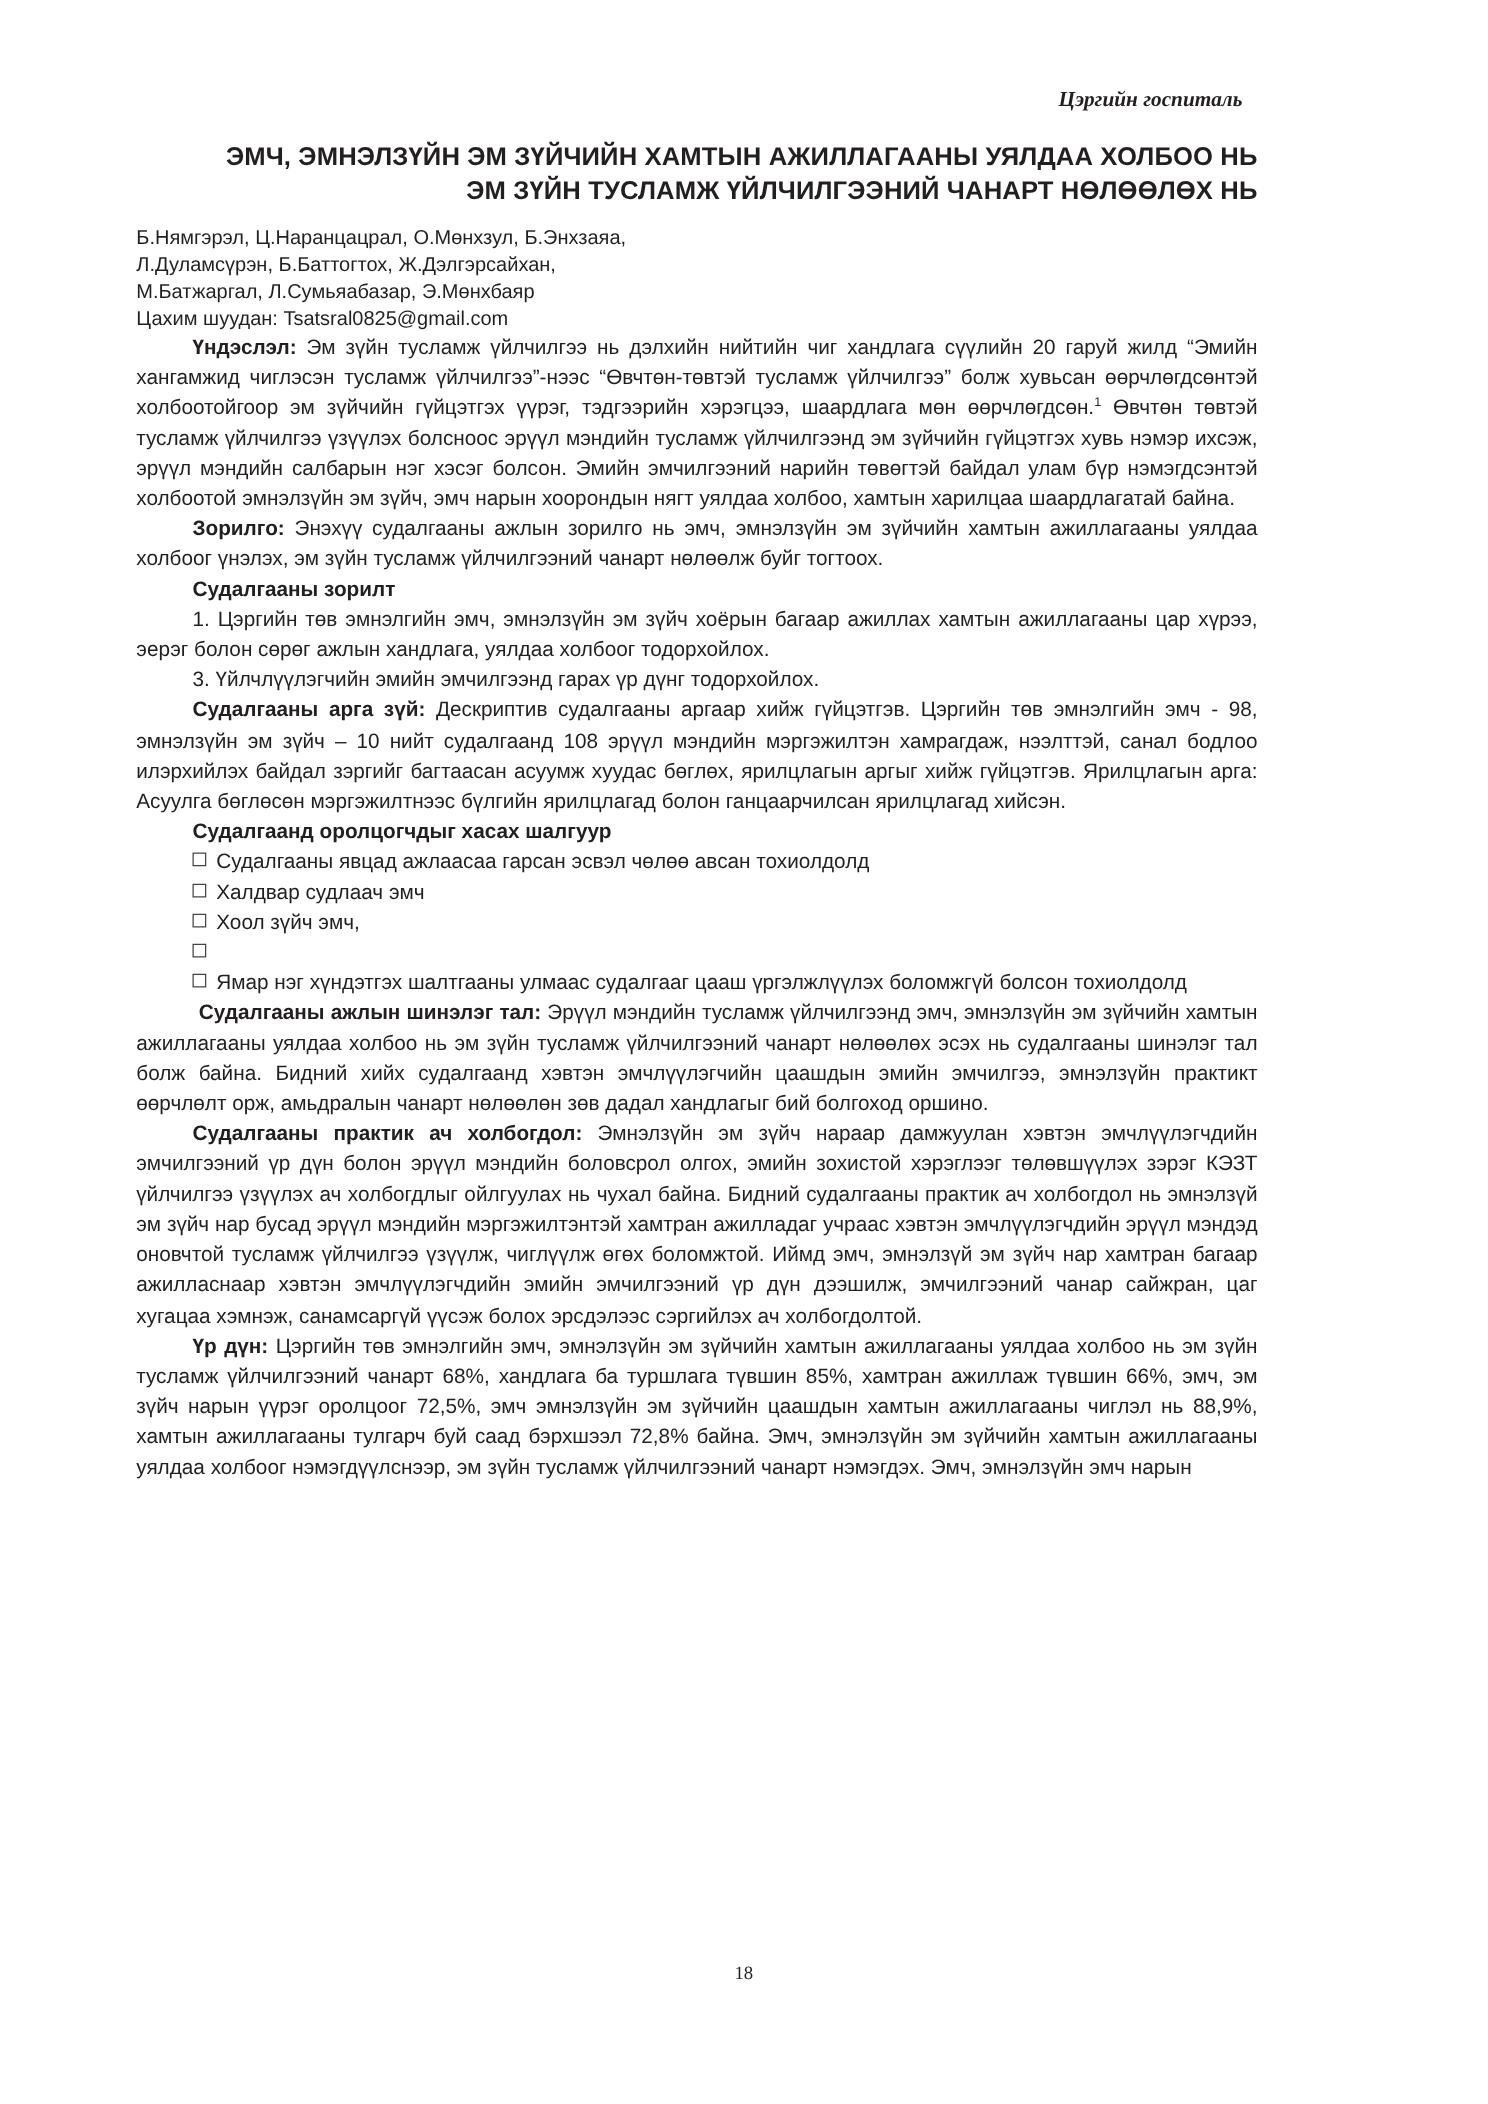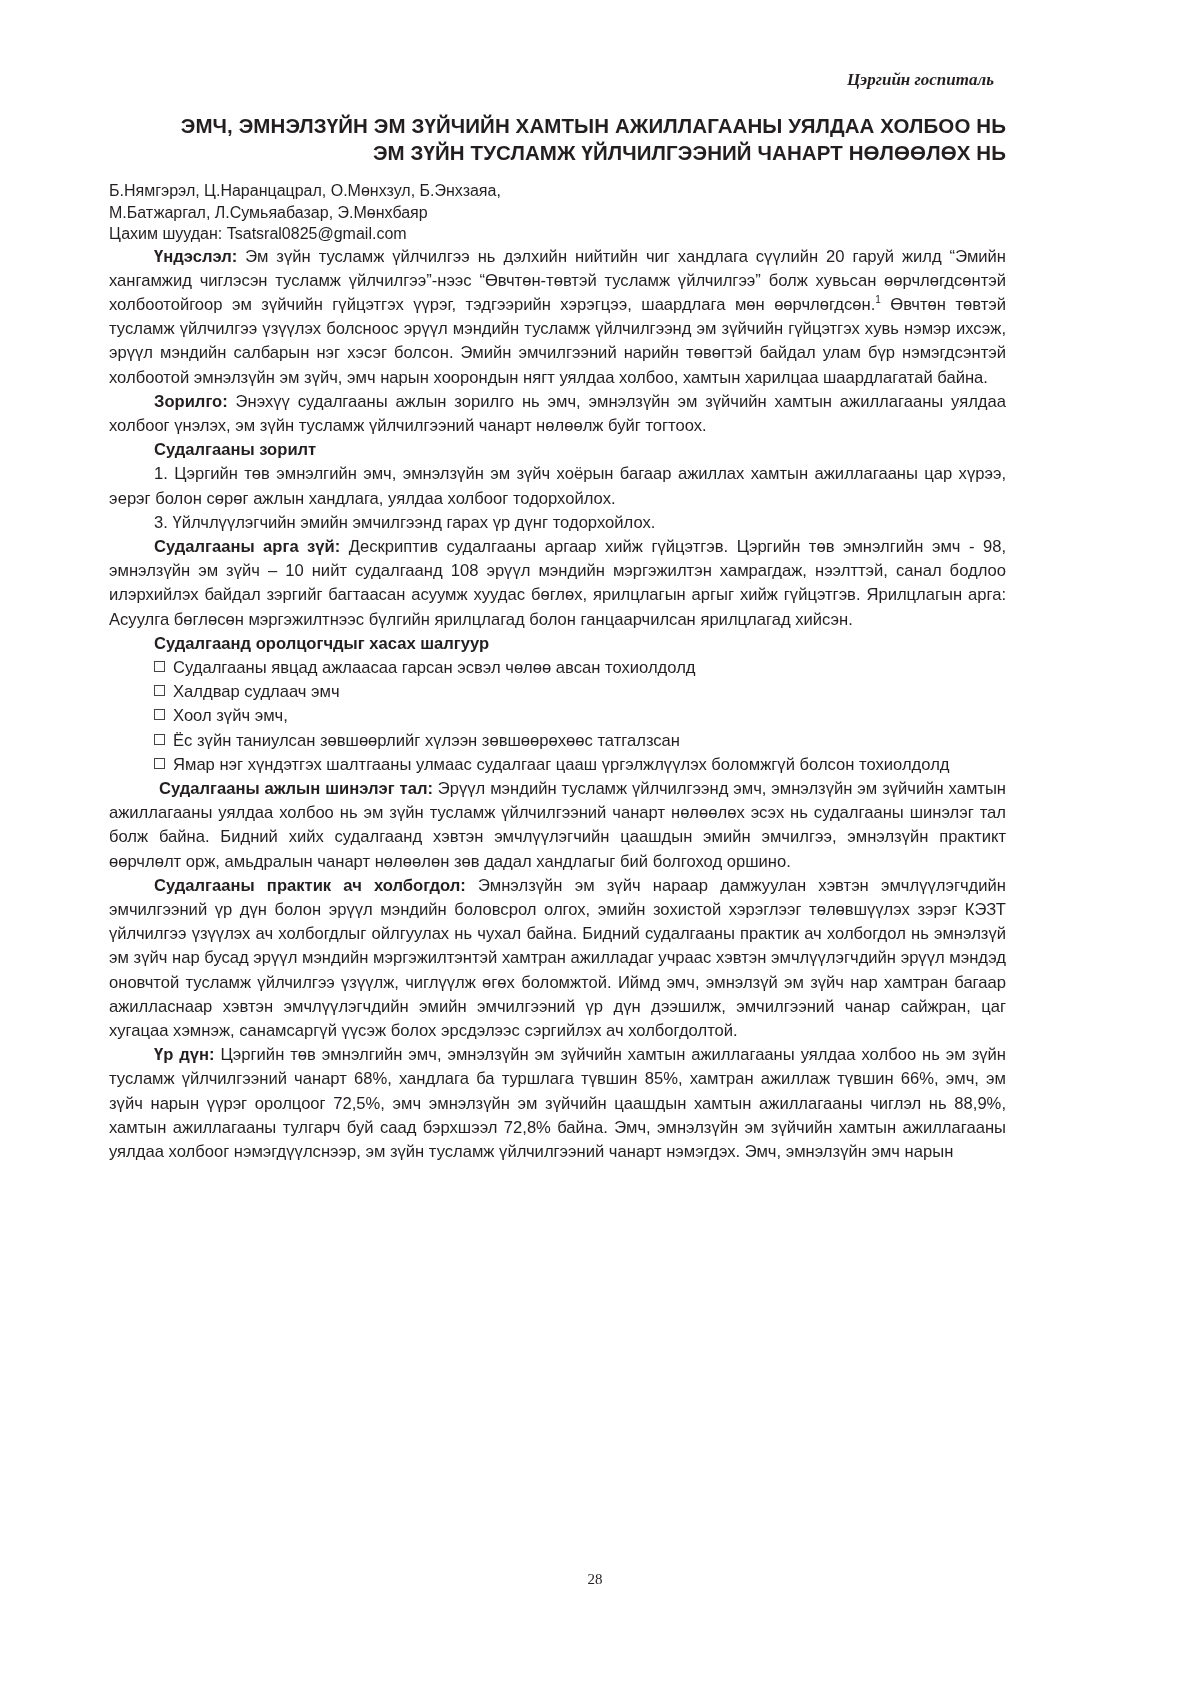--- a/index.html
+++ b/index.html
@@ -35,45 +35,46 @@
     <div class="rule"></div>
   </div>
 
   <div class="title">
     <div>ЭМЧ, ЭМНЭЛЗҮЙН ЭМ ЗҮЙЧИЙН ХАМТЫН АЖИЛЛАГААНЫ УЯЛДАА ХОЛБОО НЬ</div>
     <div>ЭМ ЗҮЙН ТУСЛАМЖ ҮЙЛЧИЛГЭЭНИЙ ЧАНАРТ НӨЛӨӨЛӨХ НЬ</div>
   </div>
 
   <div class="authors">
     <div>Б.Нямгэрэл, Ц.Наранцацрал, О.Мөнхзул, Б.Энхзаяа,</div>
+    <div>Л.Дуламсүрэн, Б.Баттогтох, Ж.Дэлгэрсайхан,</div>
     <div>М.Батжаргал, Л.Сумьяабазар, Э.Мөнхбаяр</div>
     <div>Цахим шуудан: Tsatsral0825@gmail.com</div>
   </div>
 
   <div class="body">
 
     <p class="indent"><span class="b">Үндэслэл:</span><span> Эм зүйн тусламж үйлчилгээ нь дэлхийн нийтийн чиг хандлага сүүлийн 20 гаруй жилд “Эмийн хангамжид чиглэсэн тусламж үйлчилгээ”-нээс “Өвчтөн-төвтэй тусламж үйлчилгээ” болж хувьсан өөрчлөгдсөнтэй холбоотойгоор эм зүйчийн гүйцэтгэх үүрэг, тэдгээрийн хэрэгцээ, шаардлага мөн өөрчлөгдсөн.</span><sup>1</sup><span> Өвчтөн төвтэй тусламж үйлчилгээ үзүүлэх болсноос эрүүл мэндийн тусламж үйлчилгээнд эм зүйчийн гүйцэтгэх хувь нэмэр ихсэж, эрүүл мэндийн салбарын нэг хэсэг болсон. Эмийн эмчилгээний нарийн төвөгтэй байдал улам бүр нэмэгдсэнтэй холбоотой эмнэлзүйн эм зүйч, эмч нарын хоорондын нягт уялдаа холбоо, хамтын харилцаа шаардлагатай байна.</span></p>
 
     <p class="indent"><span class="b">Зорилго:</span><span> Энэхүү судалгааны ажлын зорилго нь эмч, эмнэлзүйн эм зүйчийн хамтын ажиллагааны уялдаа холбоог үнэлэх, эм зүйн тусламж үйлчилгээний чанарт нөлөөлж буйг тогтоох.</span></p>
 
     <p class="sub b">Судалгааны зорилт</p>
     <p class="indent">1. Цэргийн төв эмнэлгийн эмч, эмнэлзүйн эм зүйч хоёрын багаар ажиллах хамтын ажиллагааны цар хүрээ, эерэг болон сөрөг ажлын хандлага, уялдаа холбоог тодорхойлох.</p>
     <p class="indent">3. Үйлчлүүлэгчийн эмийн эмчилгээнд гарах үр дүнг тодорхойлох.</p>
 
     <p class="indent"><span class="b">Судалгааны арга зүй:</span><span> Дескриптив судалгааны аргаар хийж гүйцэтгэв. Цэргийн төв эмнэлгийн эмч - 98, эмнэлзүйн эм зүйч – 10 нийт судалгаанд 108 эрүүл мэндийн мэргэжилтэн хамрагдаж, нээлттэй, санал бодлоо илэрхийлэх байдал зэргийг багтаасан асуумж хуудас бөглөх, ярилцлагын аргыг хийж гүйцэтгэв. Ярилцлагын арга: Асуулга бөглөсөн мэргэжилтнээс бүлгийн ярилцлагад болон ганцаарчилсан ярилцлагад хийсэн.</span></p>
 
     <p class="sub b">Судалгаанд оролцогчдыг хасах шалгуур</p>
     <p class="bullet-item"><span class="box"></span><span>Судалгааны явцад ажлаасаа гарсан эсвэл чөлөө авсан тохиолдолд</span></p>
     <p class="bullet-item"><span class="box"></span><span>Халдвар судлаач эмч</span></p>
     <p class="bullet-item"><span class="box"></span><span>Хоол зүйч эмч,</span></p>
-    <p class="bullet-item"><span class="box"></span><span>Ёс зүйн таниулсан зөвшөөрлийг хүлээн зөвшөөрөхөөс татгалзсан</span></p>
+    <p class="bullet-item"><span class="box"></span></p>
     <p class="indent"><span class="box" style="display:inline-block;width:9px;height:9px;border:1px solid #444;margin-right:8px;vertical-align:1px;text-indent:0;"></span><span>Ямар нэг хүндэтгэх шалтгааны улмаас судалгааг цааш үргэлжлүүлэх боломжгүй болсон тохиолдолд</span></p>
 
     <p class="indent" style="text-indent:50px;"><span class="b">Судалгааны ажлын шинэлэг тал:</span><span> Эрүүл мэндийн тусламж үйлчилгээнд эмч, эмнэлзүйн эм зүйчийн хамтын ажиллагааны уялдаа холбоо нь эм зүйн тусламж үйлчилгээний чанарт нөлөөлөх эсэх нь судалгааны шинэлэг тал болж байна. Бидний хийх судалгаанд хэвтэн эмчлүүлэгчийн цаашдын эмийн эмчилгээ, эмнэлзүйн практикт өөрчлөлт орж, амьдралын чанарт нөлөөлөн зөв дадал хандлагыг бий болгоход оршино.</span></p>
 
     <p class="indent"><span class="b">Судалгааны практик ач холбогдол:</span><span> Эмнэлзүйн эм зүйч нараар дамжуулан хэвтэн эмчлүүлэгчдийн эмчилгээний үр дүн болон эрүүл мэндийн боловсрол олгох, эмийн зохистой хэрэглээг төлөвшүүлэх зэрэг КЭЗТ үйлчилгээ үзүүлэх ач холбогдлыг ойлгуулах нь чухал байна. Бидний судалгааны практик ач холбогдол нь эмнэлзүй эм зүйч нар бусад эрүүл мэндийн мэргэжилтэнтэй хамтран ажилладаг учраас хэвтэн эмчлүүлэгчдийн эрүүл мэндэд оновчтой тусламж үйлчилгээ үзүүлж, чиглүүлж өгөх боломжтой. Иймд эмч, эмнэлзүй эм зүйч нар хамтран багаар ажилласнаар хэвтэн эмчлүүлэгчдийн эмийн эмчилгээний үр дүн дээшилж, эмчилгээний чанар сайжран, цаг хугацаа хэмнэж, санамсаргүй үүсэж болох эрсдэлээс сэргийлэх ач холбогдолтой.</span></p>
 
     <p class="indent"><span class="b">Үр дүн:</span><span> Цэргийн төв эмнэлгийн эмч, эмнэлзүйн эм зүйчийн хамтын ажиллагааны уялдаа холбоо нь эм зүйн тусламж үйлчилгээний чанарт 68%, хандлага ба туршлага түвшин 85%, хамтран ажиллаж түвшин 66%, эмч, эм зүйч нарын үүрэг оролцоог 72,5%, эмч эмнэлзүйн эм зүйчийн цаашдын хамтын ажиллагааны чиглэл нь 88,9%, хамтын ажиллагааны тулгарч буй саад бэрхшээл 72,8% байна. Эмч, эмнэлзүйн эм зүйчийн хамтын ажиллагааны уялдаа холбоог нэмэгдүүлснээр, эм зүйн тусламж үйлчилгээний чанарт нэмэгдэх. Эмч, эмнэлзүйн эмч нарын</span></p>
 
   </div>
 </div>
 
-<div class="page-number">28</div>
+<div class="page-number">18</div>
 
 </body></html>

